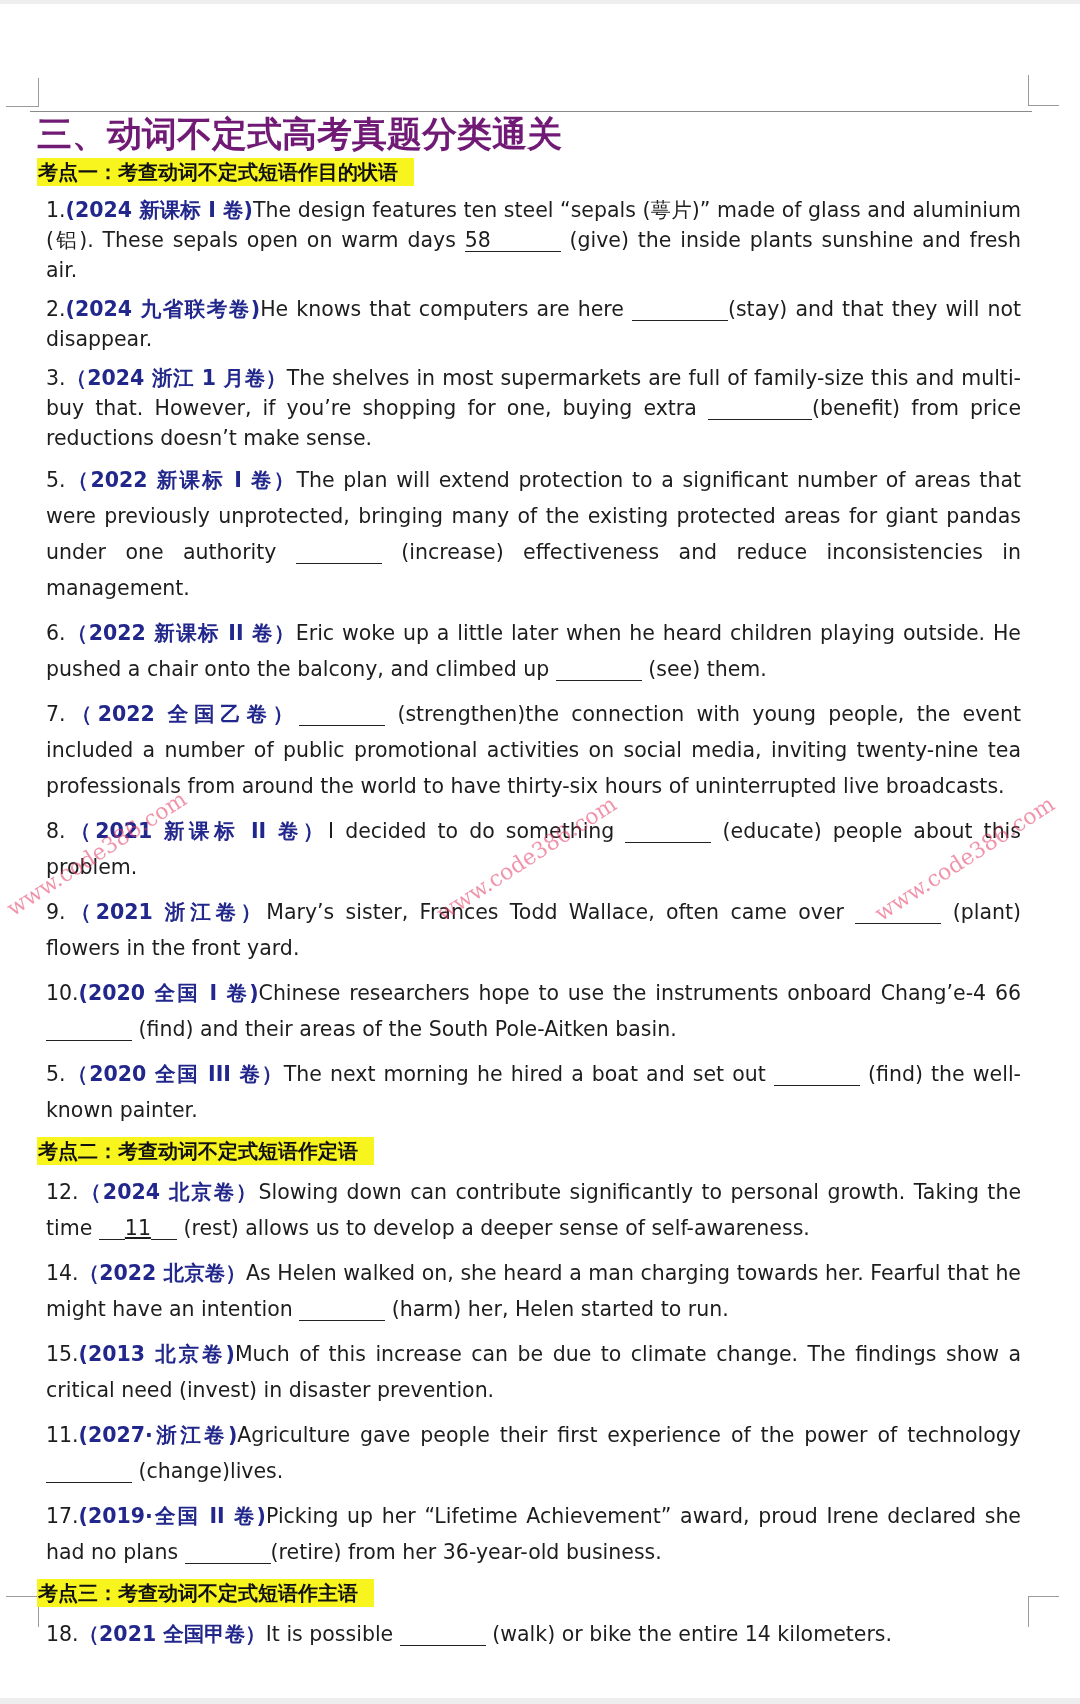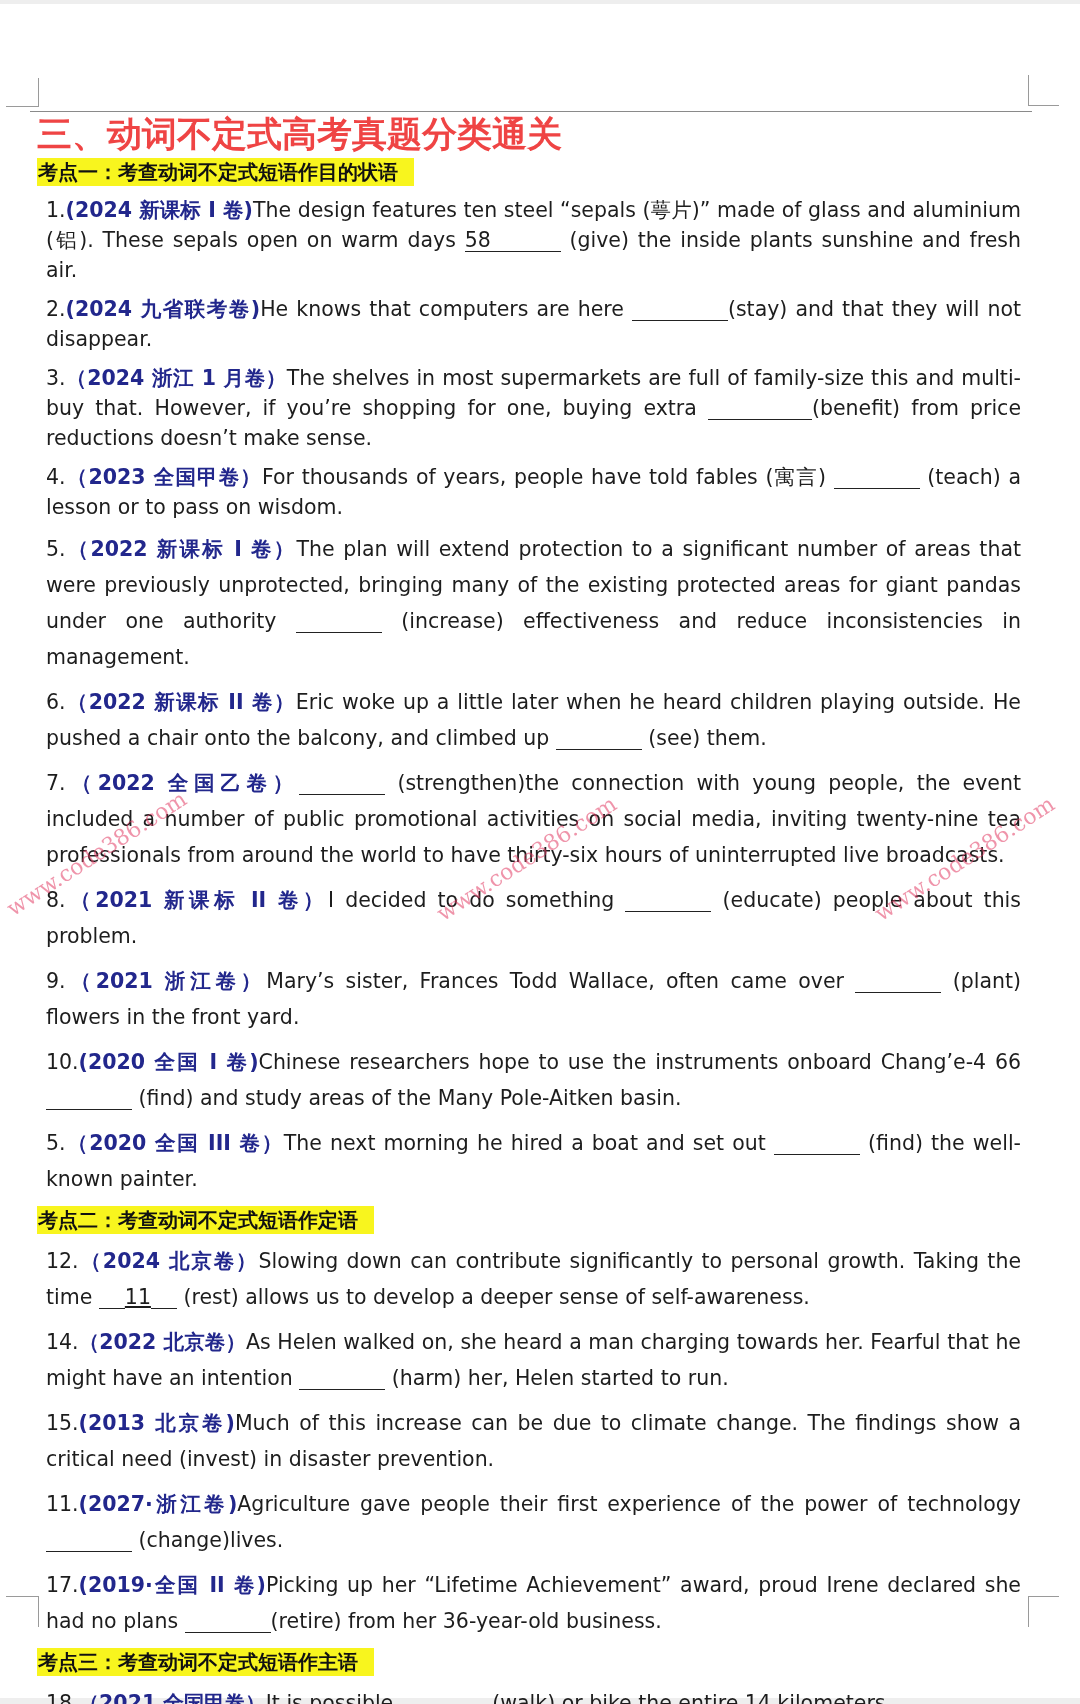--- a/index.html
+++ b/index.html
@@ -15,21 +15,21 @@
   .crop-mark { position: absolute; border-color: #9a9a9a; border-style: solid; border-width: 0; }
   .cm-tl { left: 6px; top: 78px; width: 32px; height: 28px; border-right-width: 1px; border-bottom-width: 1px; }
   .cm-tr { left: 1028px; top: 75px; width: 30px; height: 30px; border-left-width: 1px; border-bottom-width: 1px; }
   .cm-bl { left: 6px; top: 1596px; width: 32px; height: 30px; border-right-width: 1px; border-top-width: 1px; }
   .cm-br { left: 1028px; top: 1596px; width: 30px; height: 30px; border-left-width: 1px; border-top-width: 1px; }
   .header-rule { position: absolute; left: 30px; top: 111px; width: 1002px; height: 1px; background: #8a8a8a; }
 
   .content { position: absolute; left: 37px; top: 110px; width: 993px; }
   .title {
     font-family: "DejaVu Sans", sans-serif; font-weight: bold;
-    font-size: 35px; line-height: 48px; color: #ef4444; margin: 0 0 0 0; letter-spacing: 0px;
+    font-size: 35px; line-height: 48px; color: #701a75; margin: 0 0 0 0; letter-spacing: 0px;
   }
   .section-head {
     display: inline-block; background: #f8f51e; color: #111;
     font-weight: bold; font-size: 20px; line-height: 28px; padding: 0 16px 0 1px; margin: 0;
   }
   .q { font-size: 20.5px; color: #1d1d1d; margin: 9px; text-align: justify; text-align-last: left; }
   .q .src { color: #22278c; font-weight: bold; }
   .blank { display: inline-block; border-bottom: 1.5px solid #222; text-align: center; line-height: 1; }
   .blank.w8 { width: 86px; }
   .blank.w10 { width: 104px; }
@@ -63,40 +63,37 @@
 
     <p class="q lh30">
       <span>1.</span><span class="src">(2024 新课标 I 卷)</span><span>The design features ten steel “sepals (萼片)” made of glass and aluminium (铝). These sepals open on warm days </span><span class="answer">58</span><span> (give) the inside plants sunshine and fresh air.</span>
     </p>
     <p class="q lh30">
       <span>2.</span><span class="src">(2024 九省联考卷)</span><span>He knows that computers are here </span><span class="blank w9">&nbsp;</span><span>(stay) and that they will not disappear.</span>
     </p>
     <p class="q lh30">
       <span>3.</span><span class="src">（2024 浙江 1 月卷）</span><span>The shelves in most supermarkets are full of family-size this and multi-buy that. However, if you’re shopping for one, buying extra </span><span class="blank w10">&nbsp;</span><span>(benefit) from price reductions doesn’t make sense.</span>
     </p>
-    <p class="q lh30">
-      <span>4.</span><span class="src">（2023 全国甲卷）</span><span>For thousands of years, people have told fables (寓言) </span><span class="blank w8">&nbsp;</span><span> (teach) a lesson or to pass on wisdom.</span>
-    </p>
     <p class="q lh36">
       <span>5.</span><span class="src">（2022 新课标 I 卷）</span><span>The plan will extend protection to a significant number of areas that were previously unprotected, bringing many of the existing protected areas for giant pandas under one authority </span><span class="blank w8">&nbsp;</span><span> (increase) effectiveness and reduce inconsistencies in management.</span>
     </p>
     <p class="q lh36">
       <span>6.</span><span class="src">（2022 新课标 II 卷）</span><span>Eric woke up a little later when he heard children playing outside. He pushed a chair onto the balcony, and climbed up </span><span class="blank w8">&nbsp;</span><span> (see) them.</span>
     </p>
     <p class="q lh36">
       <span>7.</span><span class="src">（2022 全国乙卷）</span><span></span><span class="blank w8">&nbsp;</span><span>   (strengthen)the connection with young people, the event included a number of public promotional activities on social media, inviting twenty-nine tea professionals from around the world to have thirty-six hours of uninterrupted live broadcasts.</span>
     </p>
     <p class="q lh36">
       <span>8.</span><span class="src">（2021 新课标 II 卷）</span><span>I decided to do something </span><span class="blank w8">&nbsp;</span><span> (educate) people about this problem.</span>
     </p>
     <p class="q lh36">
       <span>9.</span><span class="src">（2021 浙江卷）</span><span>Mary’s sister, Frances Todd Wallace, often came over </span><span class="blank w8">&nbsp;</span><span> (plant) flowers in the front yard.</span>
     </p>
     <p class="q lh36">
-      <span>10.</span><span class="src">(2020 全国 I 卷)</span><span>Chinese researchers hope to use the instruments onboard Chang’e-4 66  </span><span class="blank w8">&nbsp;</span><span> (find) and study areas of the Many Pole-Aitken basin.</span>
+      <span>10.</span><span class="src">(2020 全国 I 卷)</span><span>Chinese researchers hope to use the instruments onboard Chang’e-4 66  </span><span class="blank w8">&nbsp;</span><span> (find) and their areas of the South Pole-Aitken basin.</span>
     </p>
     <p class="q lh36">
       <span>5.</span><span class="src">（2020 全国 III 卷）</span><span>The next morning he hired a boat and set out </span><span class="blank w8">&nbsp;</span><span>   (find) the well-known painter.</span>
     </p>
   </div>
 
   <div>
     <div class="section-head">考点二：考查动词不定式短语作定语</div>
 
     <p class="q lh36">

